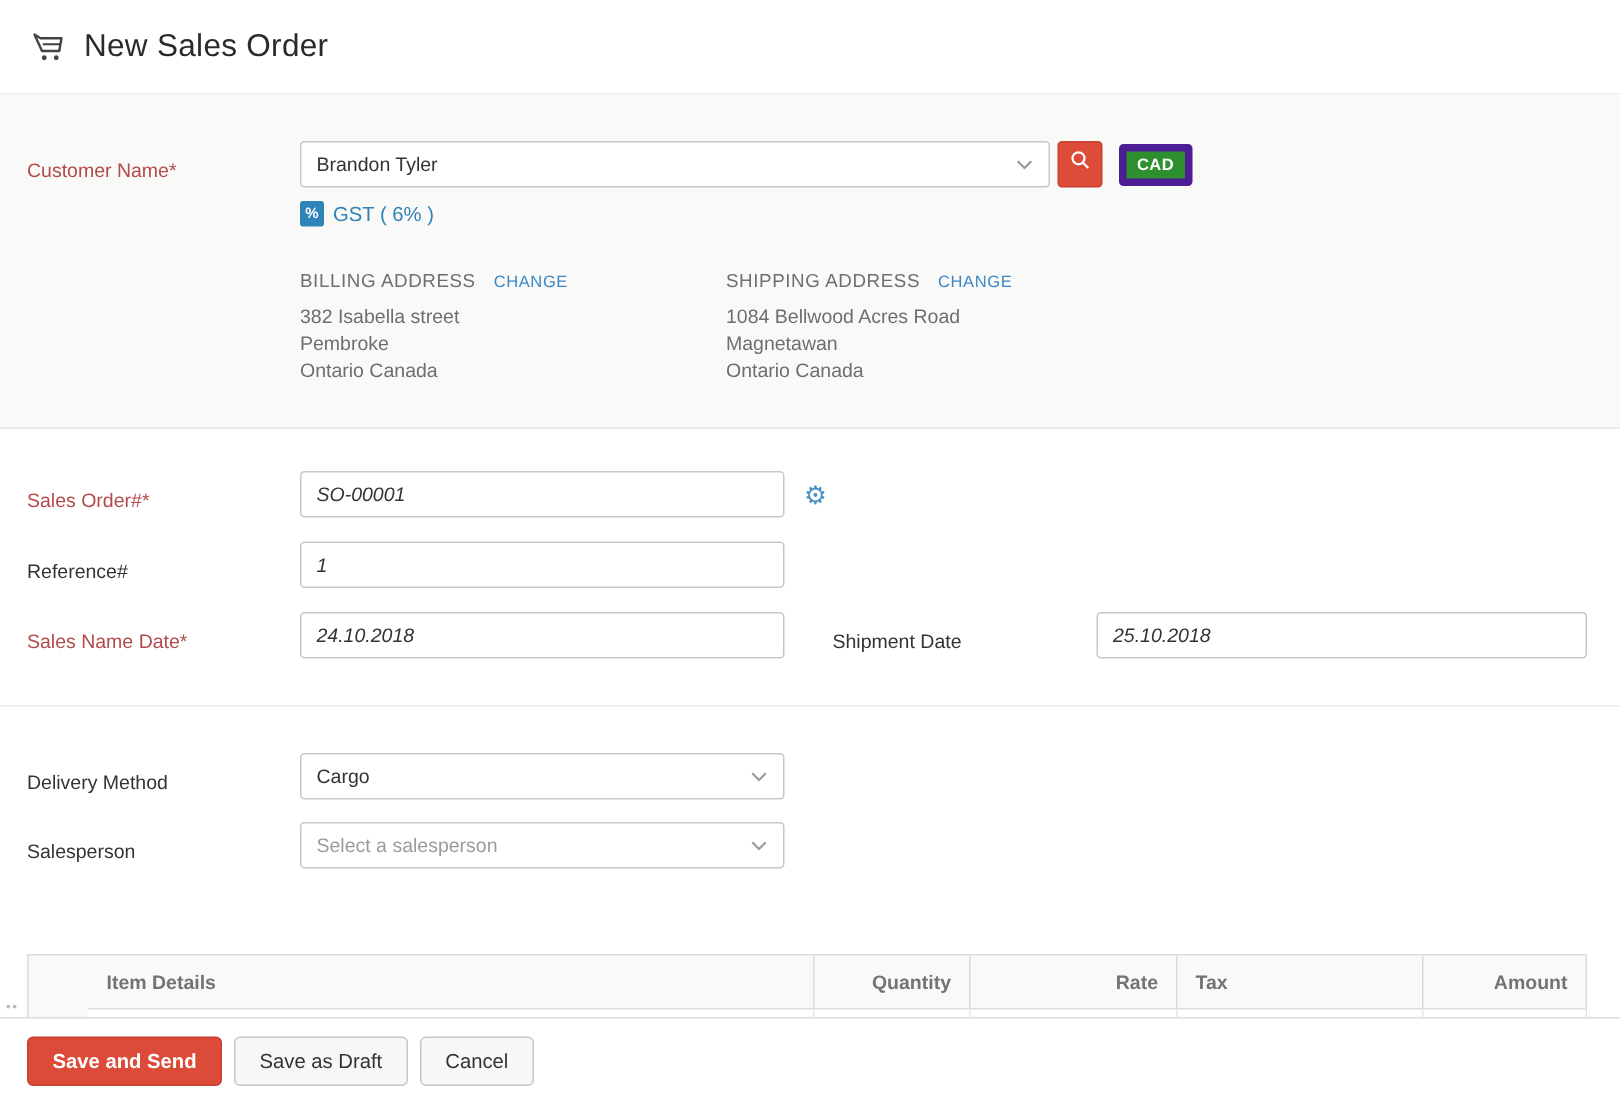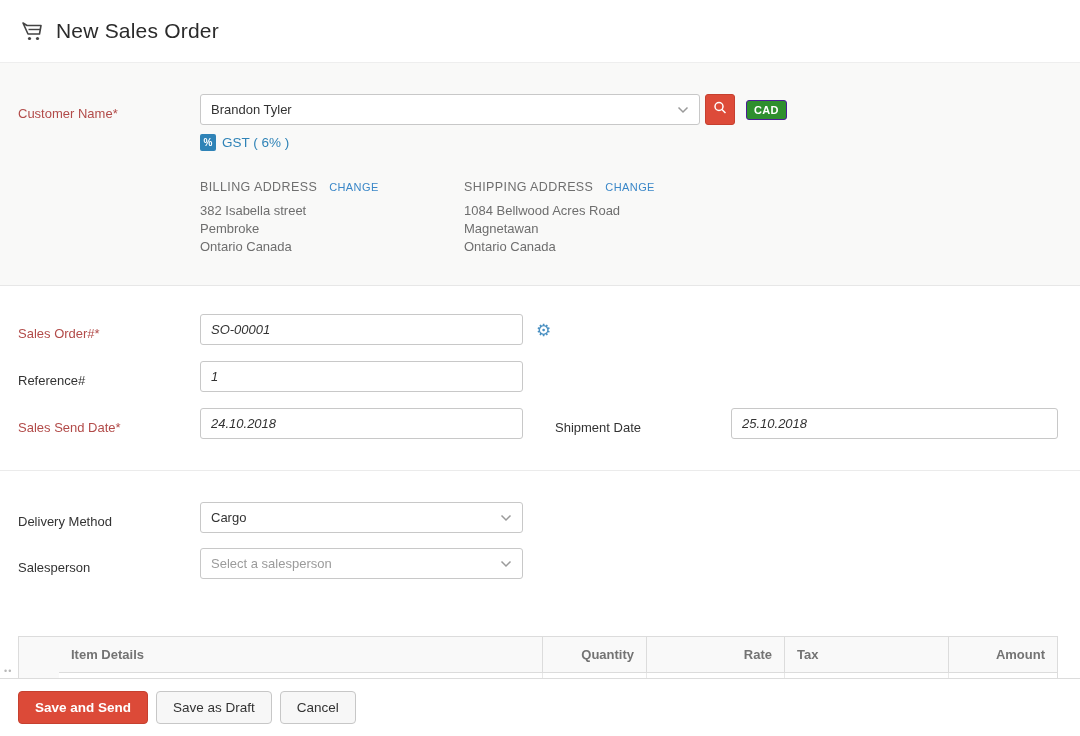--- a/index.html
+++ b/index.html
@@ -16,27 +16,27 @@
   .customer-section { height:224px; background:#f9f9f8; border-top:1px solid #eeeeee; border-bottom:1px solid #e7e7e7; padding:31px 18px 0 18px; }
   .form-row { display:flex; align-items:center; }
   .field-label { width:182px; flex:0 0 182px; font-size:13px; color:#333; padding-top:8px; }
   .field-label.required { color:#b24b49; }
 
   .customer-control { display:flex; align-items:center; }
   .select-box { width:500px; height:31px; background:#fff; border:1px solid #c8c8c8; border-radius:3px; display:flex; align-items:center; padding:0 10px; font-size:13px; color:#333; position:relative; }
   .select-box .select-value { flex:1; }
   .select-box .chevron { margin-left:6px; display:inline-flex; }
   .search-btn { width:30px; height:31px; margin-left:5px; background:#dd4b39; border:1px solid #c6402f; border-radius:3px; display:flex; align-items:center; justify-content:center; cursor:pointer; }
-  .currency-badge { margin-left:11px; background:#2e8f2e; border:1px solid #4c1d95; color:#fff; font-size:11px; font-weight:bold; padding:3px 7px; border-radius:3px; letter-spacing:.3px; }
+  .currency-badge { margin-left:11px; background:#2e8f2e; border:5px solid #4c1d95; color:#fff; font-size:11px; font-weight:bold; padding:3px 7px; border-radius:3px; letter-spacing:.3px; }
 
   .gst-row { margin-left:182px; margin-top:9px; display:flex; align-items:center; }
   .percent-icon { width:16px; height:17px; background:#2f83b7; border-radius:2px; color:#fff; font-size:10px; font-weight:bold; display:flex; align-items:center; justify-content:center; margin-right:6px; }
   .gst-link { color:#2f83b7; font-size:13.5px; text-decoration:none; }
 
-  .addresses-row { margin-left:182px; margin-top:29px; display:flex; }
+  .addresses-row { margin-left:182px; margin-top:29px; display:flex;gap:20px; }
   .address-block { width:264px; }
   .address-heading-row { display:flex; align-items:baseline; margin-bottom:8px; }
   .address-heading { font-size:12.5px; color:#6f6f6f; letter-spacing:.4px; }
   .change-link { font-size:11px; color:#3a87c8; margin-left:12px; text-decoration:none; letter-spacing:.4px; cursor:pointer; }
   .address-line { font-size:13px; color:#6e6e6e; line-height:18px; }
 
   
   .details-section { padding:28px 18px 0 18px; }
   .details-section .form-row { margin-bottom:16px; }
   .text-input { width:323px; height:31px; border:1px solid #c8c8c8; border-radius:3px; font-size:13px; color:#333; padding:0 10px; font-family:"Liberation Sans", sans-serif; background:#fff; outline:none;font-style:italic; }
@@ -145,21 +145,21 @@
     <div class="form-row">
       <div class="field-label required">Sales Order#*</div>
       <input class="text-input" type="text" value="SO-00001" style="">
       <span class="gear-icon">⚙</span>
     </div>
     <div class="form-row">
       <div class="field-label">Reference#</div>
       <input class="text-input" type="text" value="1" style="">
     </div>
     <div class="form-row">
-      <div class="field-label required">Sales Send Date*</div>
+      <div class="field-label required">Sales Name Date*</div>
       <input class="text-input" type="text" value="24.10.2018" style="">
       <div class="shipment-label">Shipment Date</div>
       <input class="text-input shipment-input" type="text" value="25.10.2018" style="">
     </div>
   </div>
 
   <hr class="section-divider">
 
   <div class="delivery-block">
     <div class="form-row">

